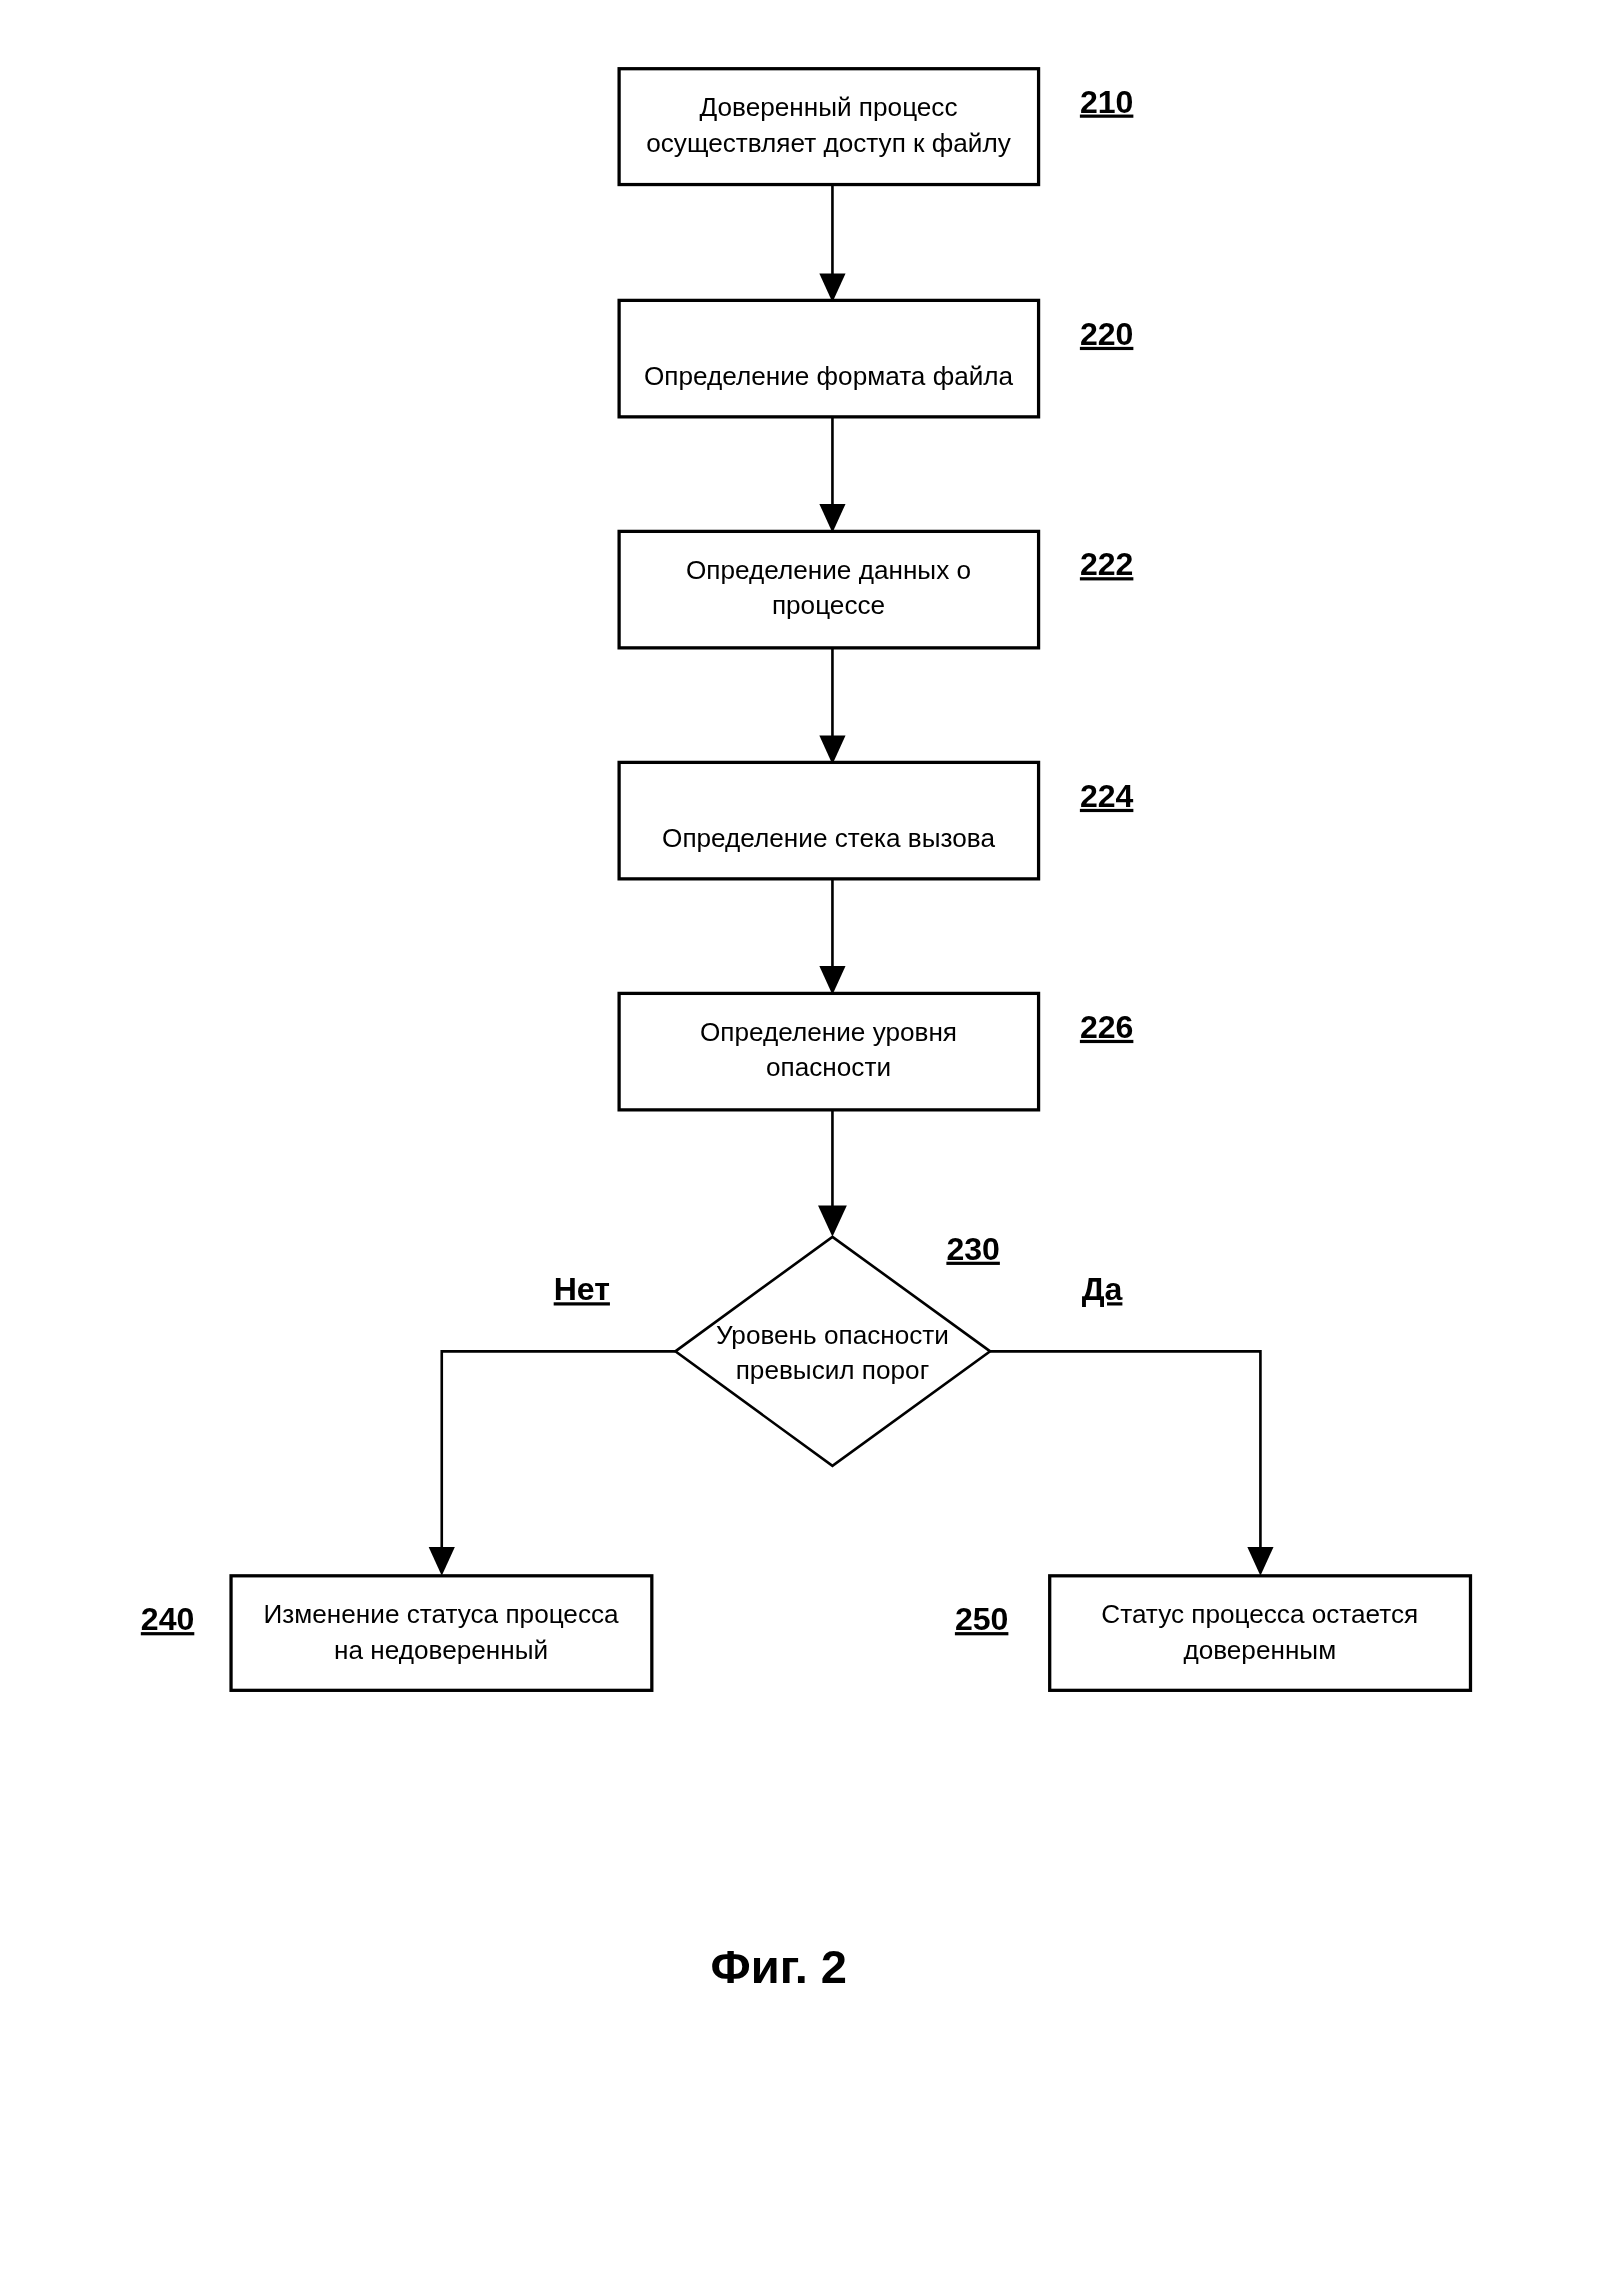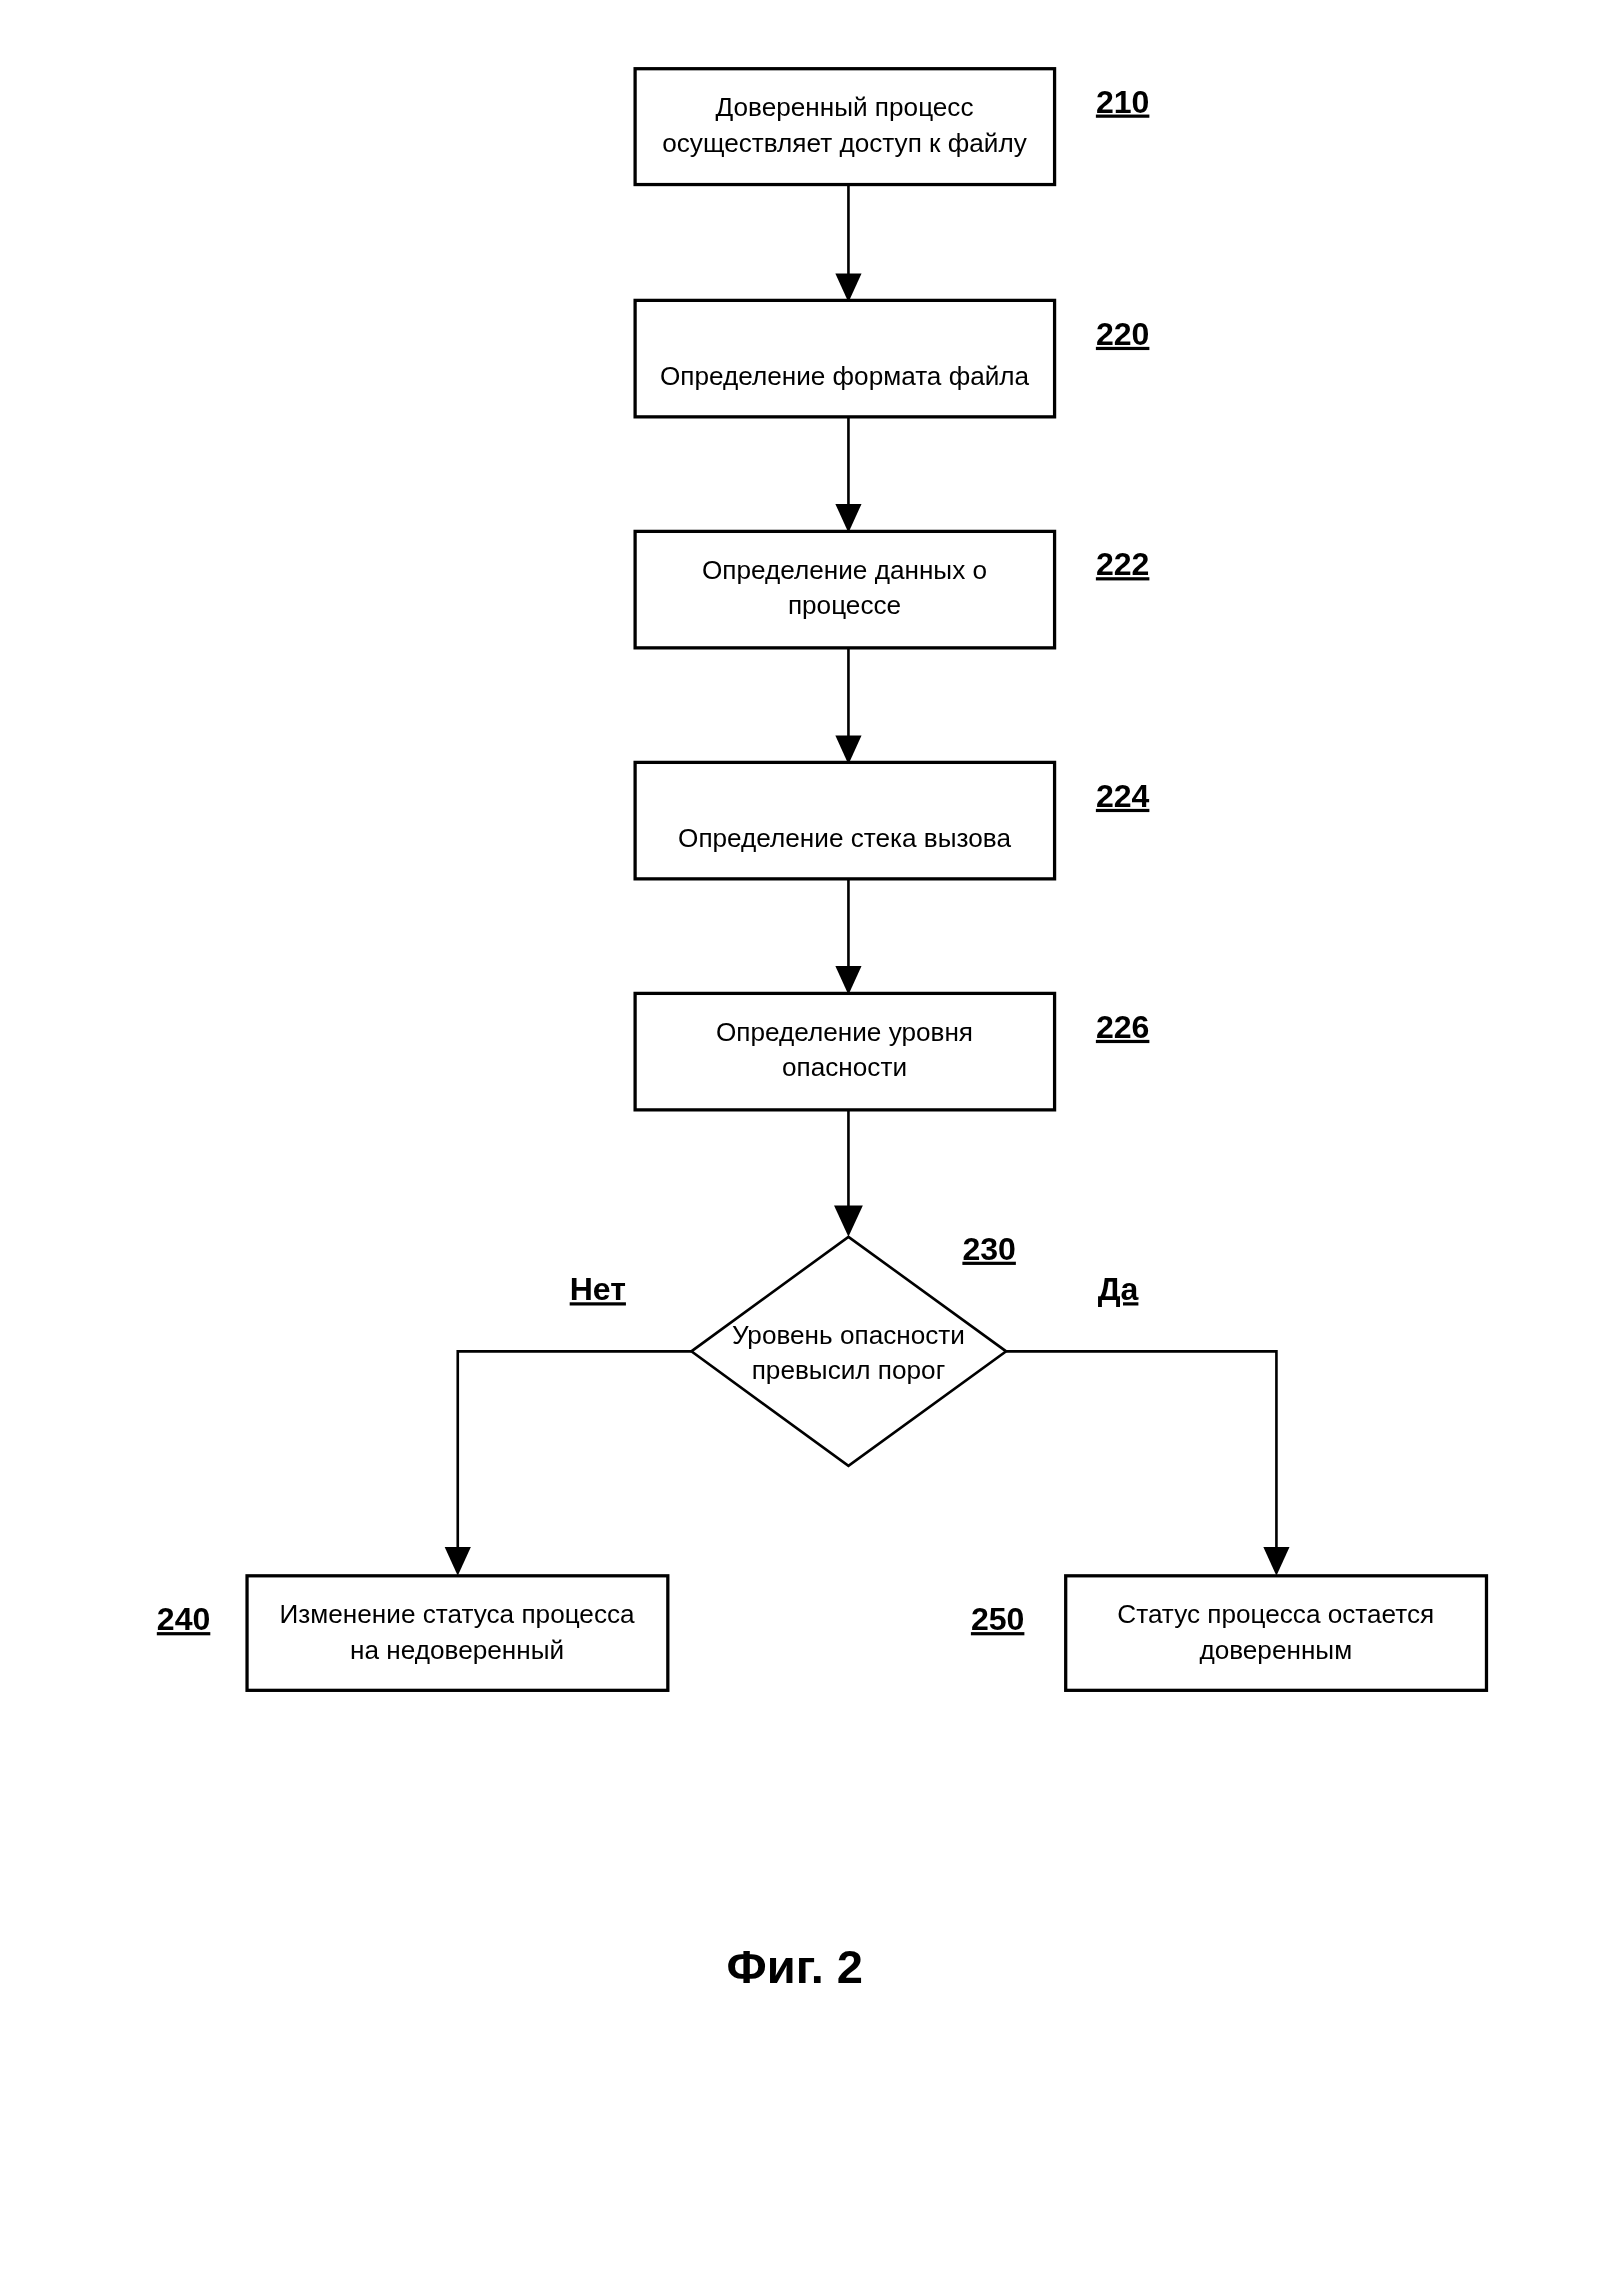--- a/index.html
+++ b/index.html
@@ -11,21 +11,21 @@
   body {
     width: 1623px;
     height: 2295px;
     position: relative;
     font-family: "Liberation Sans", "DejaVu Sans", sans-serif;
     color: #000000;
     overflow: hidden;
   }
   #figure-root {
     position: absolute;
-    left: 16px;
+    left: 0;
     top: 0;
     width: 1318px;
     height: 2295px;
   }
   svg#flow-svg {
     position: absolute;
     left: 0;
     top: 0;
     width: 1623px;
     height: 2295px;

